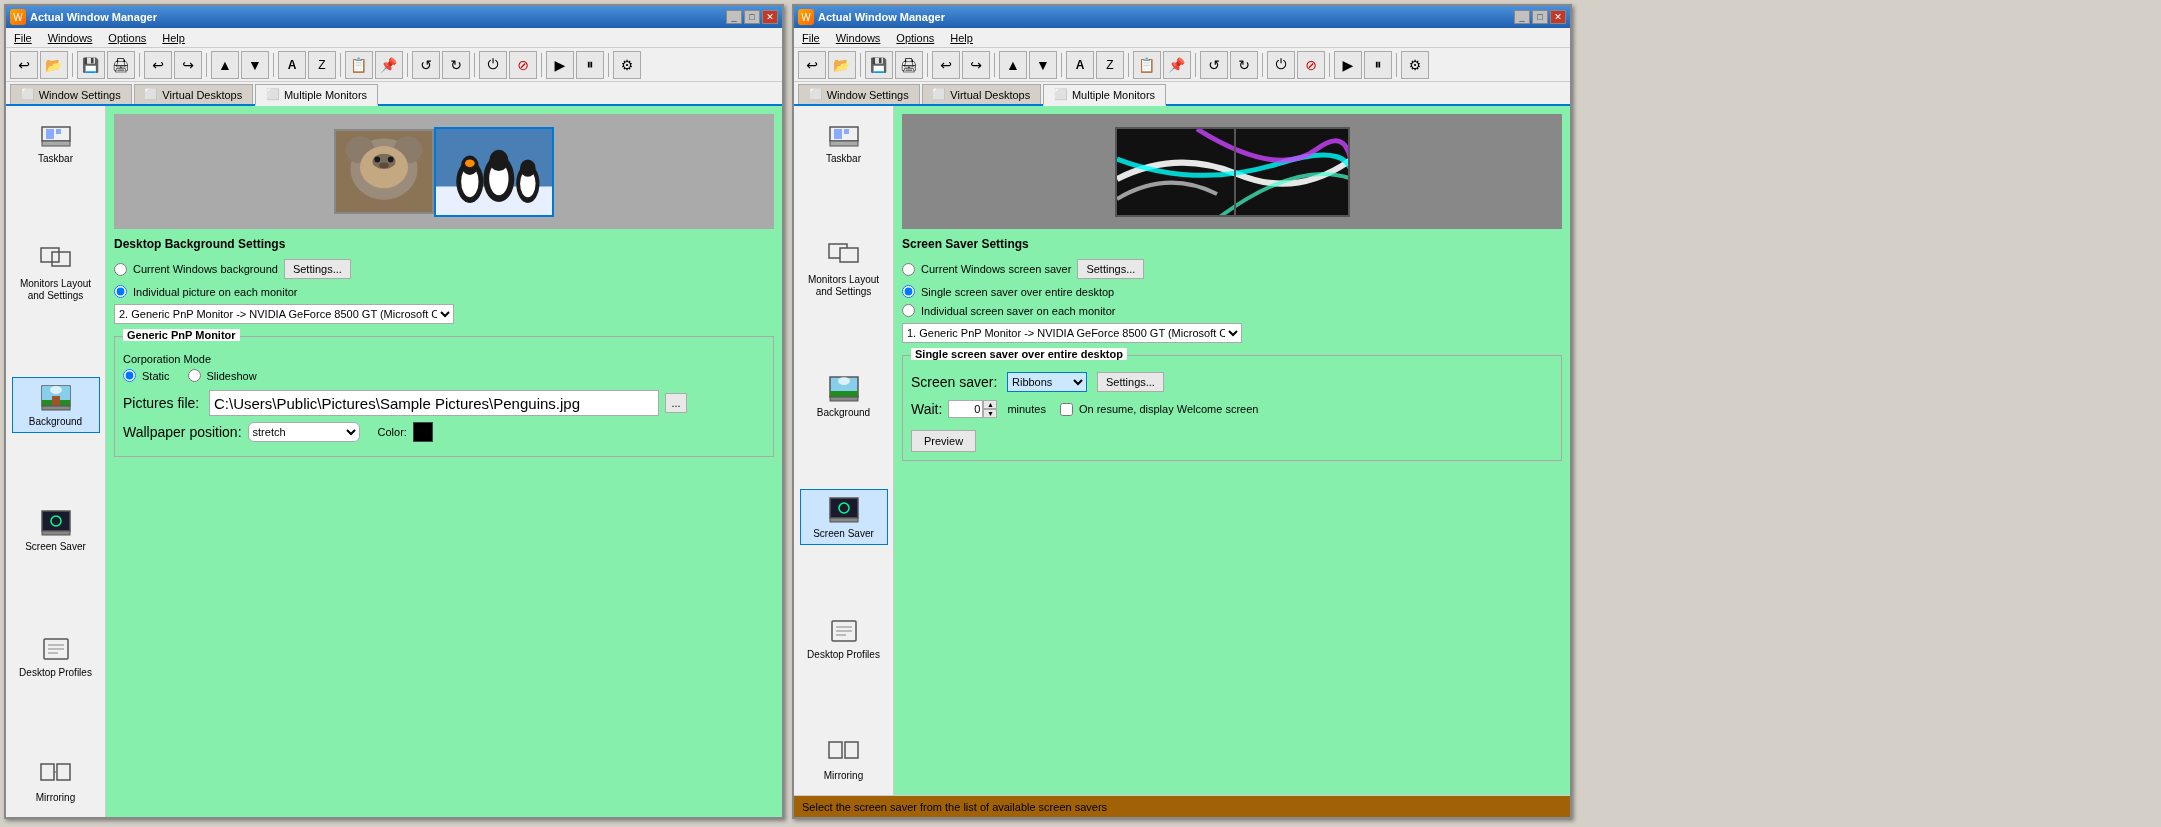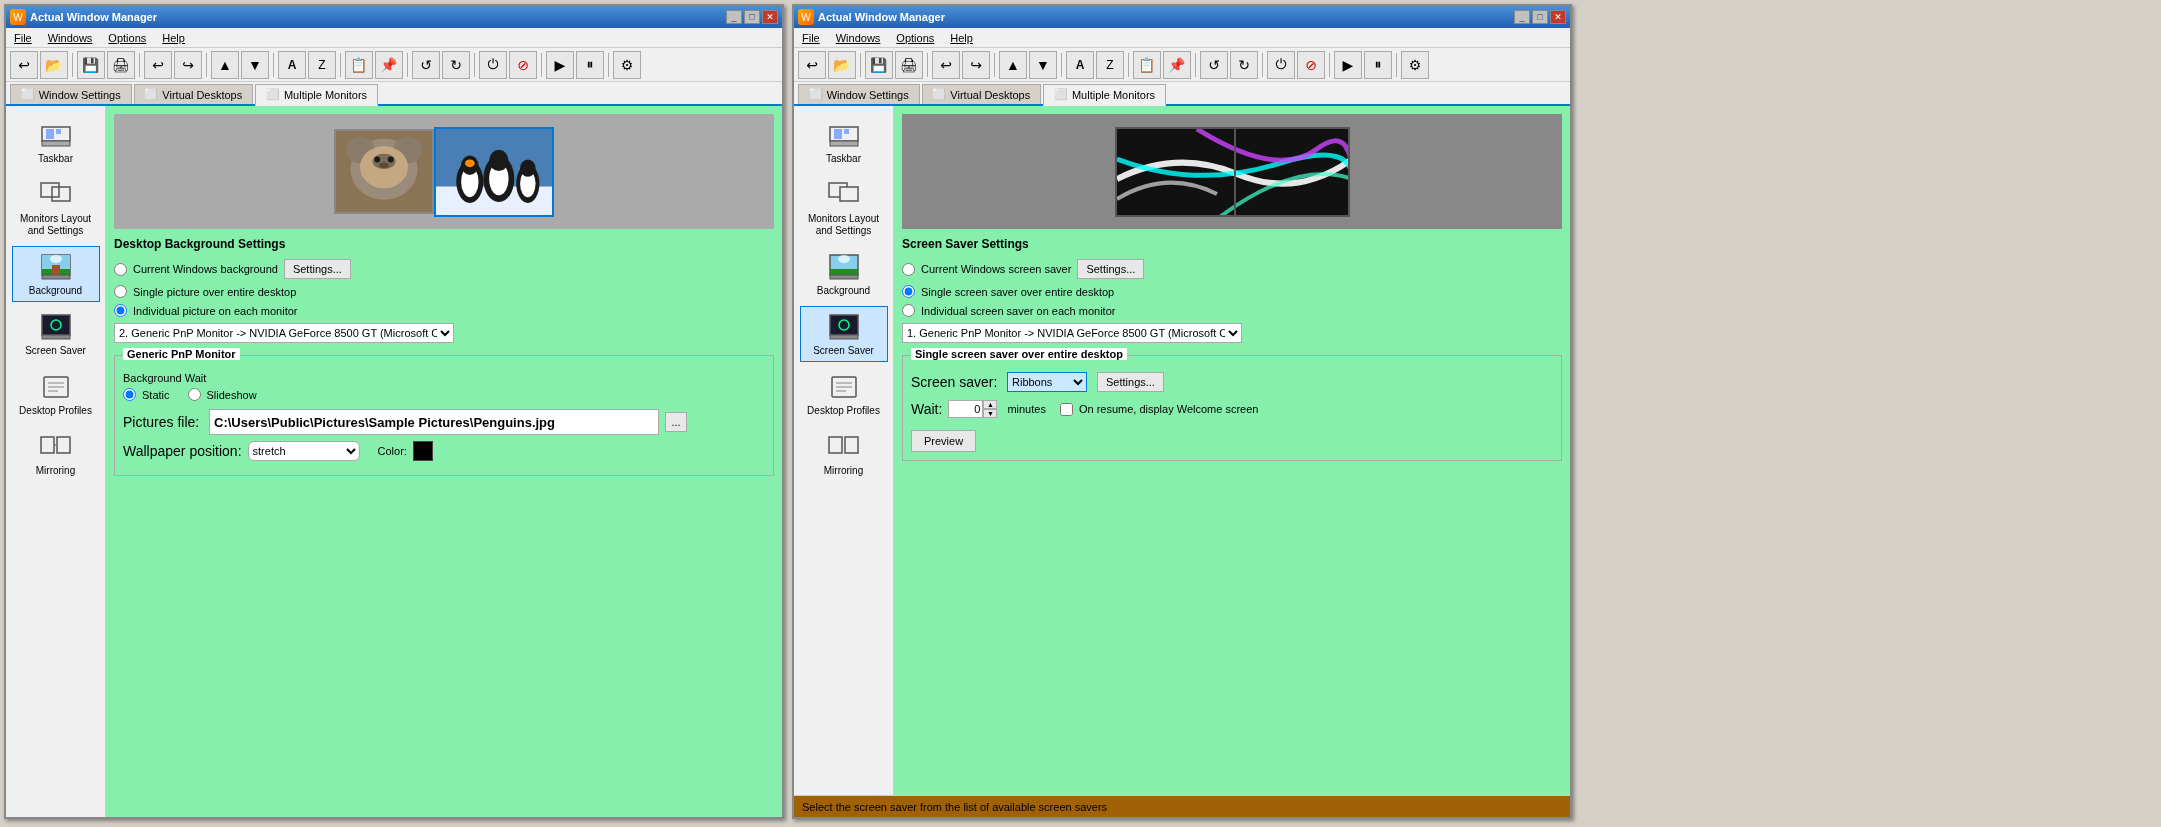--- a/index.html
+++ b/index.html
@@ -155,20 +155,21 @@
 
     .sidebar {
       width: 100px;
       background: #f0f0f0;
       border-right: 1px solid #ccc;
       display: flex;
       flex-direction: column;
       align-items: center;
       padding: 8px 4px;
       gap: 4px;
+      justify-content: space-between;
     }
 
     .sidebar-item {
       display: flex;
       flex-direction: column;
       align-items: center;
       padding: 4px;
       cursor: pointer;
       width: 88px;
       text-align: center;
@@ -238,25 +239,24 @@
       margin-bottom: 6px;
     }
 
     .input-label {
       font-size: 14px;
       min-width: 80px;
     }
 
     .text-input {
       height: 20px;
-      font-size: 13px;
+      font-size: 15px;
       border: 1px solid #aaa;
       padding: 12px 4px;
       background: white;
-      font-weight: bold;
     }
 
     .group-box {
       border: 1px solid #aaa;
       padding: 8px;
       margin-bottom: 8px;
       position: relative;
     }
 
     .group-box-title {
@@ -528,41 +528,37 @@
       </div>
 
       <div class="section-header">Desktop Background Settings</div>
 
       <div class="radio-row">
         <input type="radio" name="bg-type-1" style="">
         <label>Current Windows background</label>
         <button class="small-btn">Settings...</button>
       </div>
 
-      <div class="radio-row">
-        <input type="radio" name="bg-type-1" style="">
-        <label>Single picture over entire desktop</label>
-      </div>
 
       <div class="radio-row">
         <input type="radio" name="bg-type-1" checked="" style="">
         <label>Individual picture on each monitor</label>
       </div>
 
       <div class="input-row">
         <select class="dropdown-select" style="width:340px;">
           <option>2. Generic PnP Monitor -&gt; NVIDIA GeForce 8500 GT (Microsoft Corporation - WDDM v1.1)</option>
         </select>
       </div>
 
       <div class="group-box" style="margin-top:12px;">
         <span class="group-box-title">Generic PnP Monitor</span>
 
         <div style="margin-top:8px;">
-          <span style="font-size:11px;">Background Wait</span>
+          <span style="font-size:11px;">Corporation Mode</span>
           <div class="radio-row" style="margin-top:4px;">
             <input type="radio" name="bg-mode-1" checked="" style="">
             <label>Static</label>
             <input type="radio" name="bg-mode-1" style="margin-left: 12px;">
             <label>Slideshow</label>
           </div>
         </div>
 
         <div class="input-row" style="margin-top:8px;">
           <span class="input-label">Pictures file:</span>

